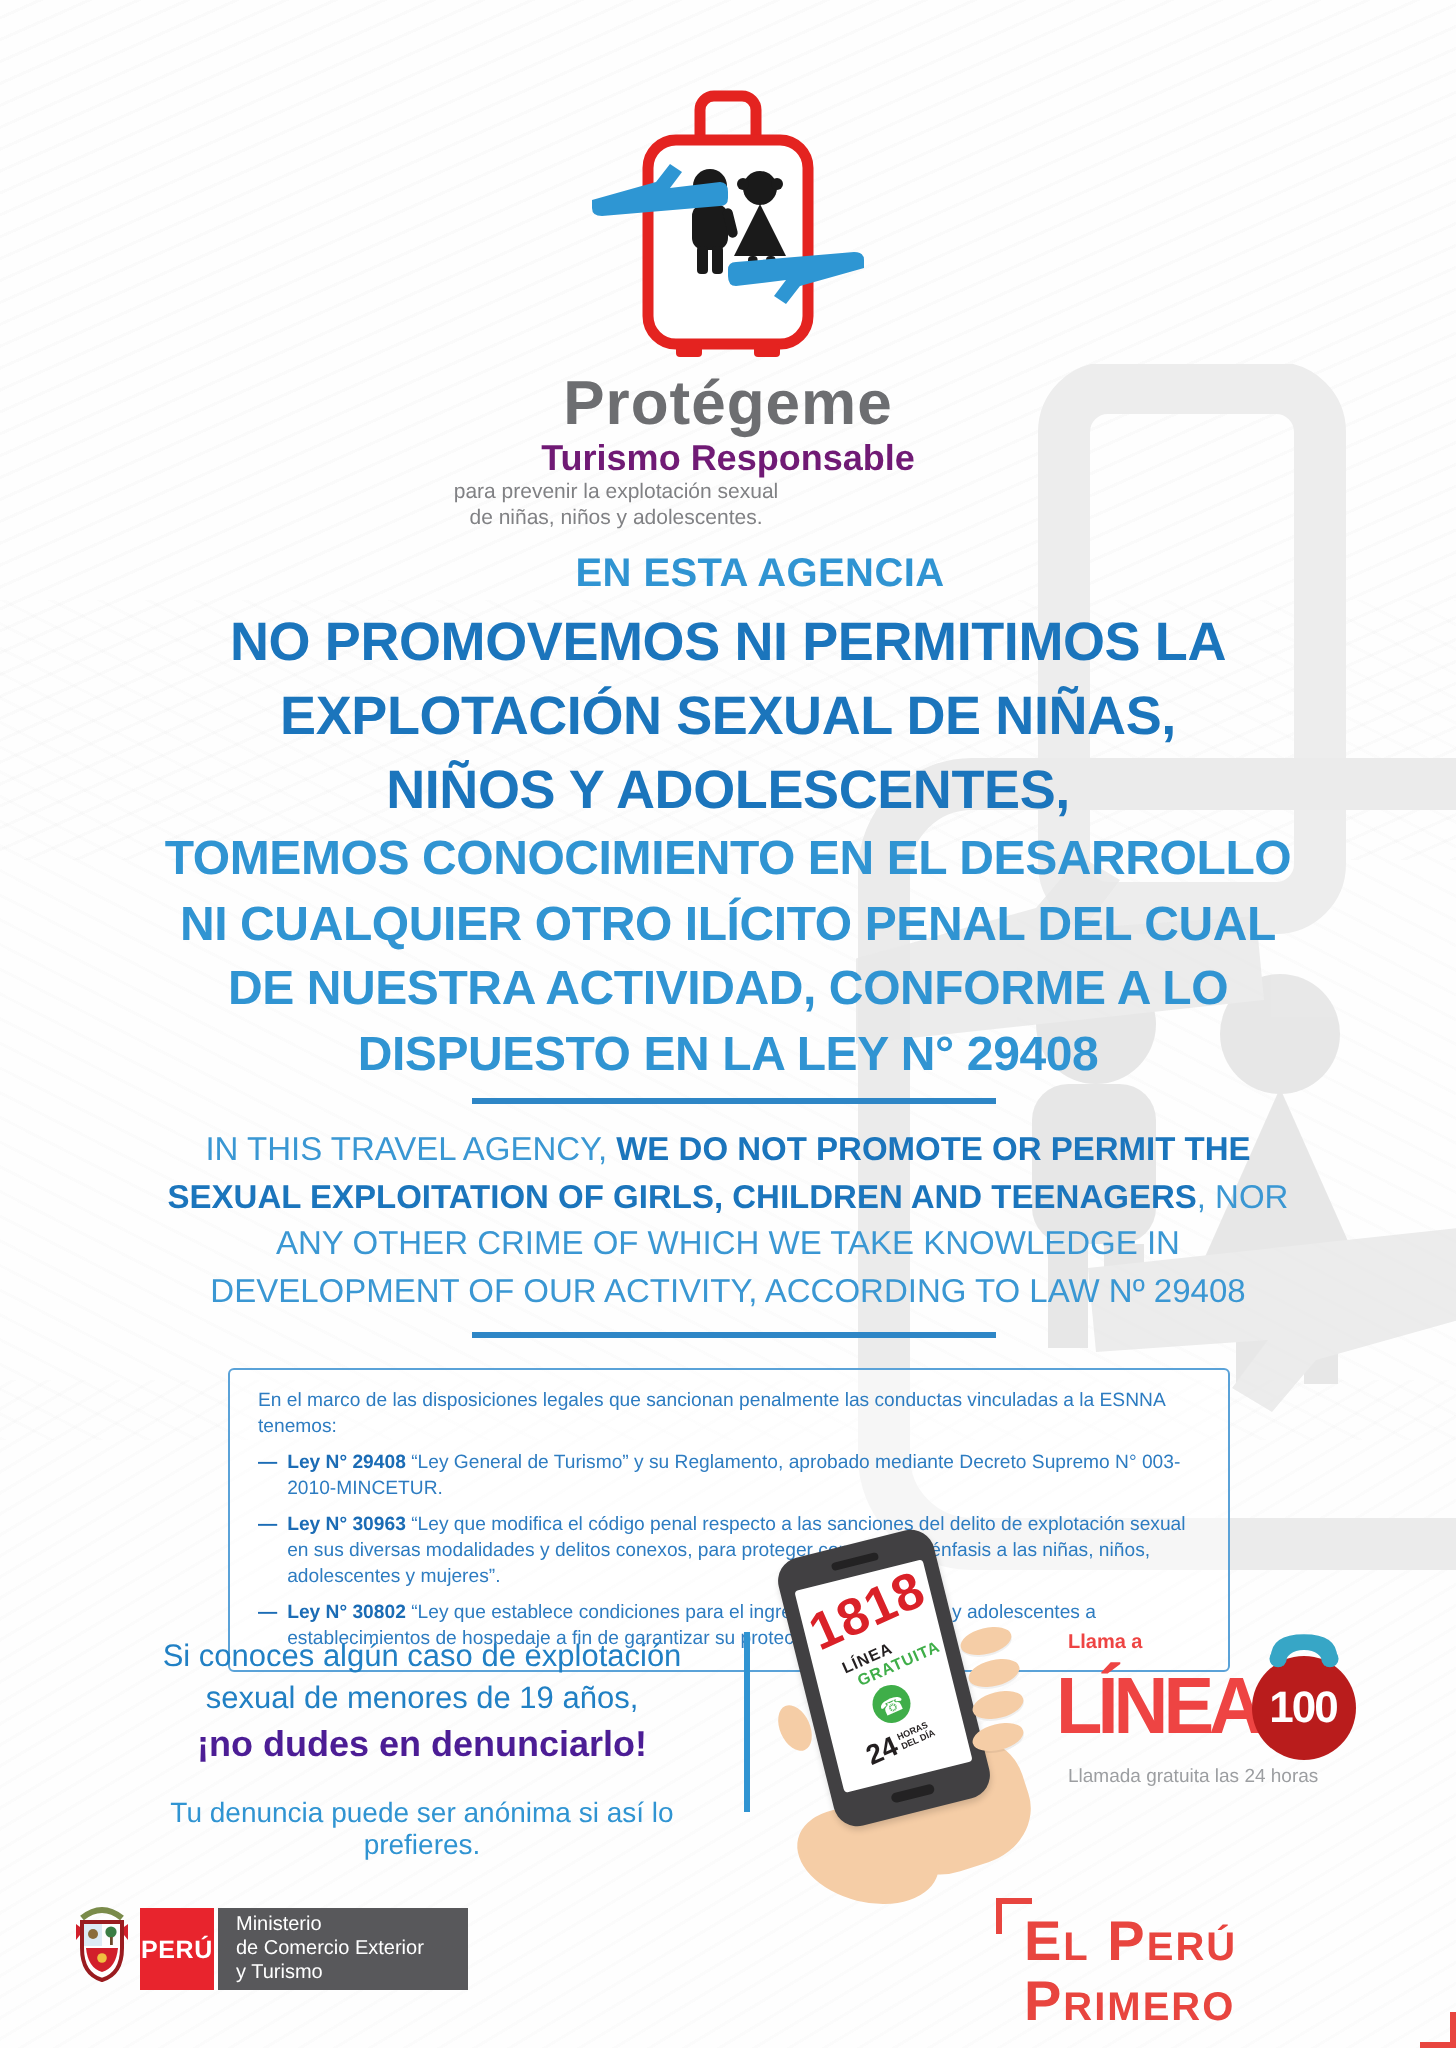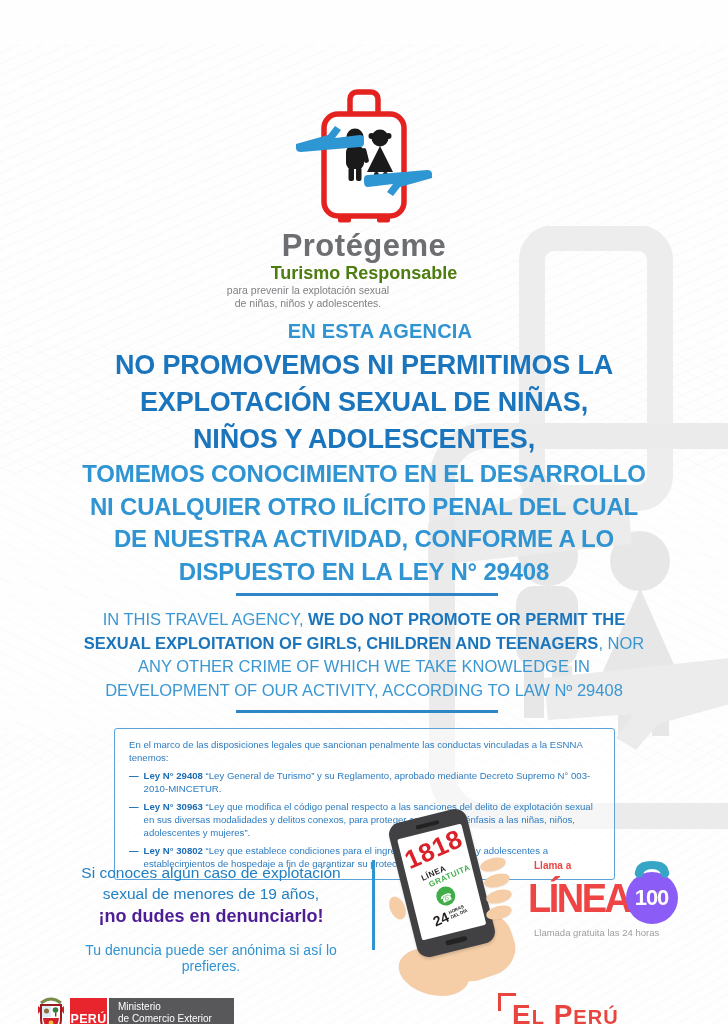--- a/index.html
+++ b/index.html
@@ -2,39 +2,39 @@
 <html><head>
 <meta charset="utf-8">
 <style>
   html,body{margin:0;padding:0;}
   body{
     width:728px;height:1024px;position:relative;overflow:hidden;
     background:#fefefe;
     font-family:"Liberation Sans", sans-serif;
     -webkit-font-smoothing:antialiased;
   }
-  .abs{position:absolute;margin-top:44px;}
+  .abs{position:absolute;}
   .center{text-align:center;}
 
   
   .bg1{top:0;left:0;width:728px;height:430px;
     background:repeating-linear-gradient(-24deg, rgba(120,120,120,.05) 0 1.5px, transparent 1.5px 10px);
     opacity:.55;pointer-events:none;}
   .bg2{top:300px;left:0;width:728px;height:420px;
     background:repeating-linear-gradient(27deg, rgba(120,120,120,.04) 0 1.5px, transparent 1.5px 11px);
     opacity:.5;pointer-events:none;}
   .bg3{top:690px;left:0;width:728px;height:334px;
     background:repeating-linear-gradient(-31deg, rgba(120,120,120,.045) 0 1.5px, transparent 1.5px 9px);
     opacity:.5;pointer-events:none;}
   .watermark{top:182px;left:428px;width:300px;height:620px;pointer-events:none;}
 
   
   .logo-suitcase{top:44px;left:294px;width:140px;height:140px;}
   .brand{top:184px;left:0;width:728px;font-size:31px;font-weight:700;color:#6d6e71;letter-spacing:.5px;}
-  .tagline{top:219px;left:0;width:728px;font-size:18px;font-weight:600;color:#4d7c0f;}
+  .tagline{top:219px;left:0;width:728px;font-size:18px;font-weight:600;color:#701a75;}
   .logo-sub{top:240px;left:0;width:616px;font-size:10.5px;line-height:12.5px;color:#808184;}
 
   
   .intro{top:276px;left:0;width:728px;font-size:20px;font-weight:700;color:#3094d2;letter-spacing:.2px;padding-left:16px;}
   .bold-block{top:303px;left:0;width:728px;font-size:27px;line-height:37px;font-weight:800;color:#1b75bc;letter-spacing:-.2px;}
   .light-block{top:414px;left:0;width:728px;font-size:24px;line-height:32.5px;font-weight:700;color:#3094d2;letter-spacing:-.2px;}
 
   .hdiv{left:236px;width:262px;height:3px;background:#2e86c6;}
   .d1{top:549px;} .d2{top:666px;}
 
@@ -76,21 +76,21 @@
   .p24lbl{font-size:4.5px;line-height:5px;font-weight:800;color:#231f20;text-align:left;}
   .finger{position:absolute;background:#f5cda6;border-radius:50%;width:26px;height:13px;transform:rotate(-14deg);box-shadow:0 1px 0 rgba(0,0,0,.06);}
   .f1{right:14px;top:48px;} .f2{right:10px;top:64px;} .f3{right:8px;top:80px;} .f4{right:8px;top:96px;}
   .thumb{position:absolute;left:10px;top:86px;width:15px;height:24px;background:#f5cda6;border-radius:50%;transform:rotate(-24deg);}
 
   
   .l100{top:816px;left:528px;width:180px;}
   .llama{font-size:10px;font-weight:600;color:#ee4443;margin-left:6px;}
   .lrow{display:flex;align-items:center;margin-top:1px;}
   .lname{font-size:38px;font-weight:800;color:#ee4443;letter-spacing:-2.5px;transform:scaleY(1.05);}
-  .lcircle{width:52px;height:52px;border-radius:50%;background:#8b5cf6;margin-left:-4px;position:relative;
+  .lcircle{width:52px;height:52px;border-radius:50%;background:#b91c1c;margin-left:-4px;position:relative;
     display:flex;align-items:center;justify-content:center;flex:none;}
   .lnum{color:#fff;font-weight:800;font-size:22px;letter-spacing:-1px;}
   .lhandset{position:absolute;top:-13px;left:50%;transform:translateX(-50%);}
   .lsub{font-size:9.5px;color:#9c9ea1;margin-top:3px;margin-left:6px;}
 
   
   .coat{top:953px;left:35px;width:32px;height:42px;}
   .peru-box{top:954px;left:70px;width:37px;height:41px;background:#e8242d;color:#fff;
     display:flex;align-items:center;justify-content:center;font-size:12.5px;font-weight:700;letter-spacing:.3px;}
   .min-box{top:954px;left:109px;width:125px;height:41px;background:#58585b;color:#fff;

